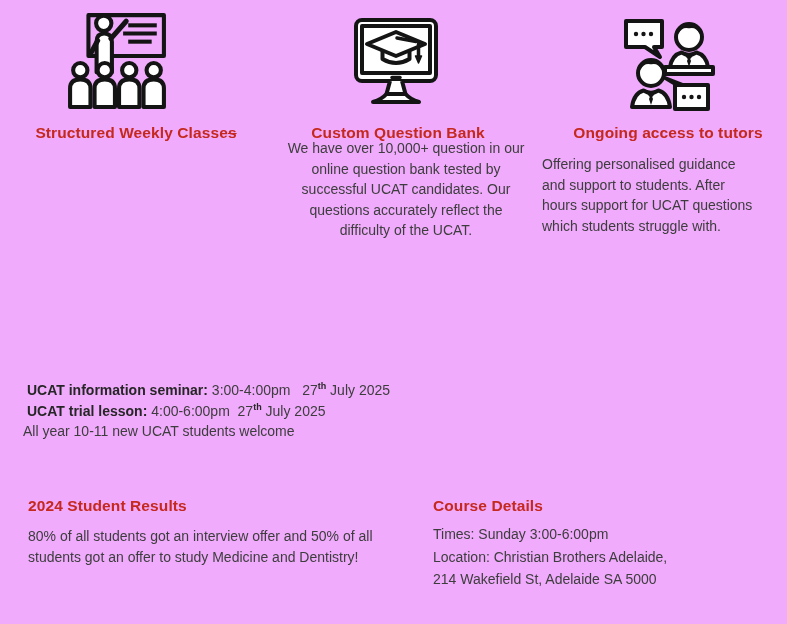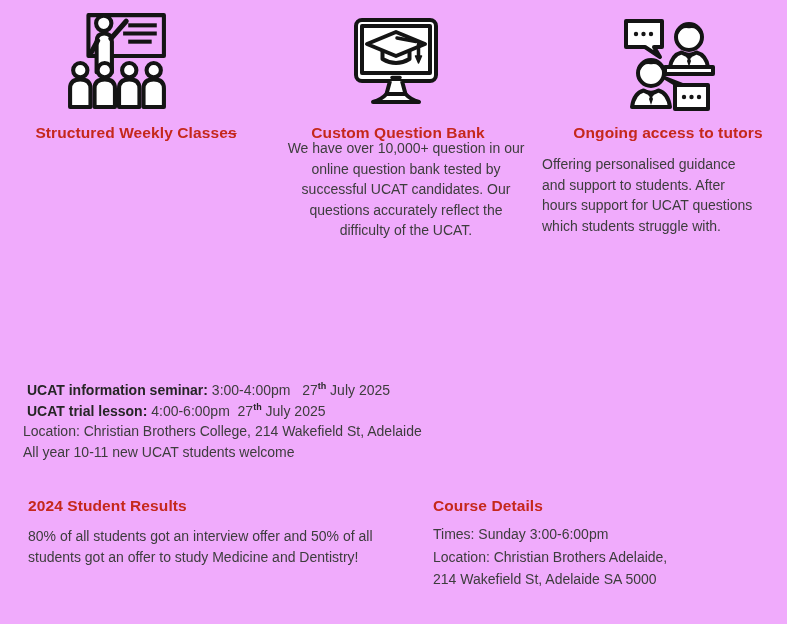--- a/index.html
+++ b/index.html
@@ -140,21 +140,20 @@
   </div>
 
   <div class="abs red-heading feat-title" style="left:537px; top:124px;"><span>Ongoing access to tutors</span><span class="strike"></span></div>
 
   <div class="abs body-text" style="left:542px; top:154px; width:214px;">Offering personalised guidance and support to students. After hours support for UCAT questions which students struggle with.</div>
 
 
   <div class="abs" style="left:23px; top:332px; width:470px;margin-top:48px;">
     <div class="sem-line indented"><span class="sem-label">UCAT information seminar:</span><span> 3:00-4:00pm   27</span><sup>th</sup><span> July 2025</span></div>
     <div class="sem-line indented"><span class="sem-label">UCAT trial lesson:</span><span> 4:00-6:00pm  27</span><sup>th</sup><span> July 2025</span></div>
-    <div class="sem-line">Location: Christian Brothers College, 214 Wakefield St, Adelaide</div>
     <div class="sem-line">All year 10-11 new UCAT students welcome</div>
   </div>
 
   <div class="abs red-heading" style="left:28px; top:497px;">2024 Student Results</div>
   <div class="abs body-text" style="left:28px; top:526px; width:356px; line-height:21px;">80% of all students got an interview offer and 50% of all students got an offer to study Medicine and Dentistry!</div>
 
   <div class="abs red-heading" style="left:433px; top:497px;">Course Details</div>
   <div class="abs body-text course-lines" style="left:433px; top:527px; width:330px; line-height:14px;">
     <div>Times: Sunday 3:00-6:00pm</div>
     <div>Location: Christian Brothers Adelaide,</div>

